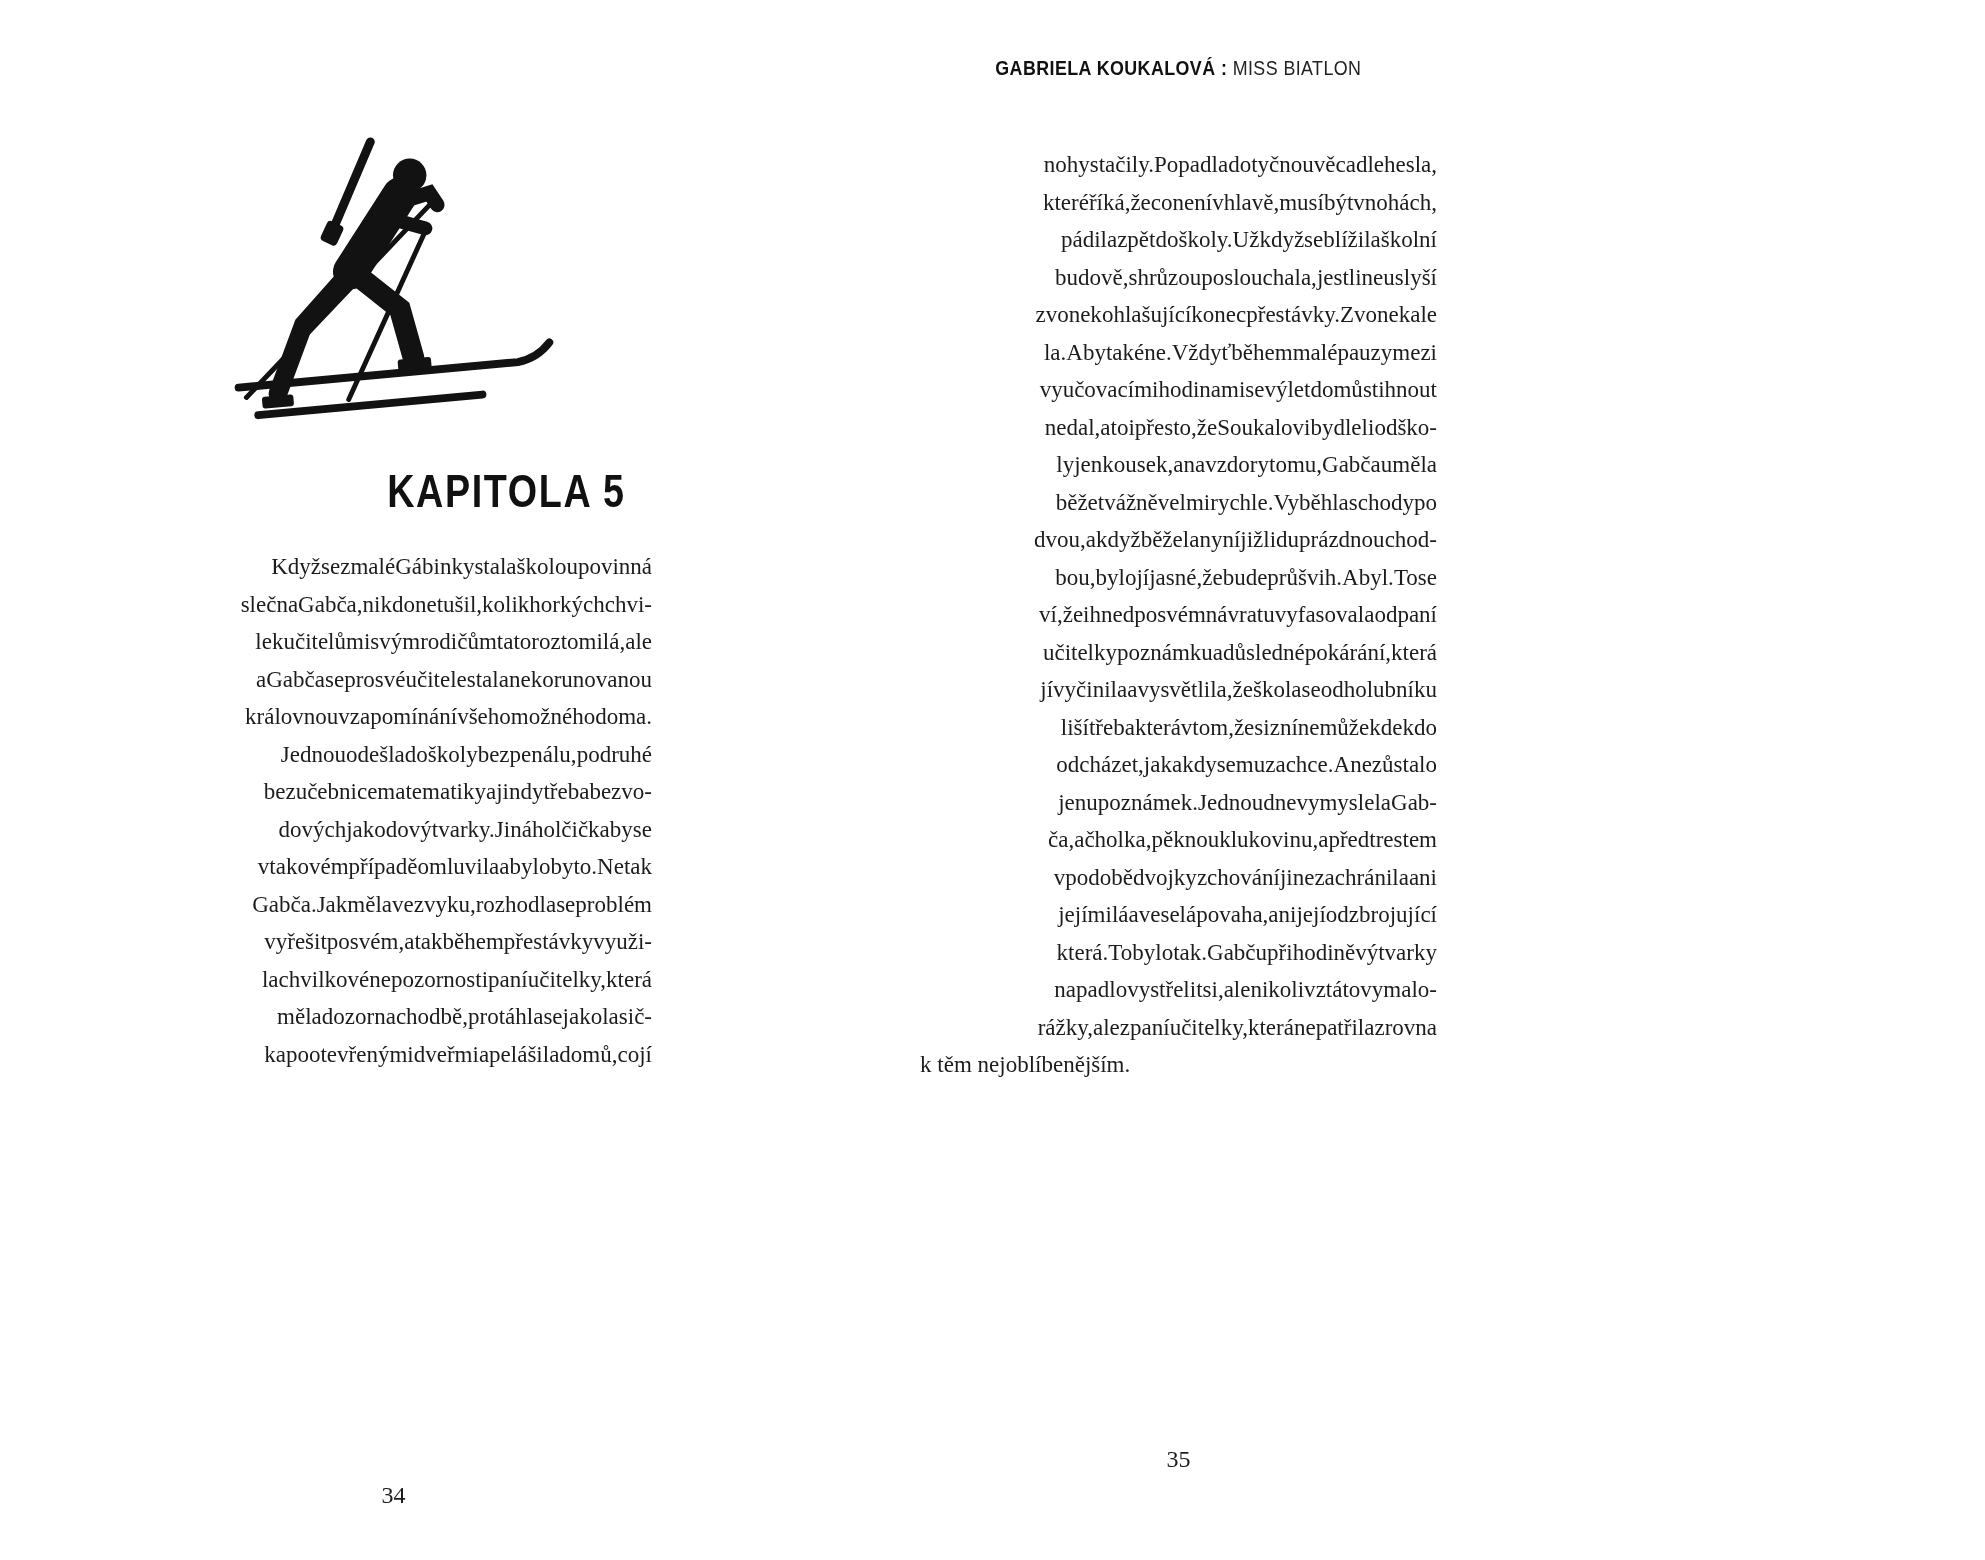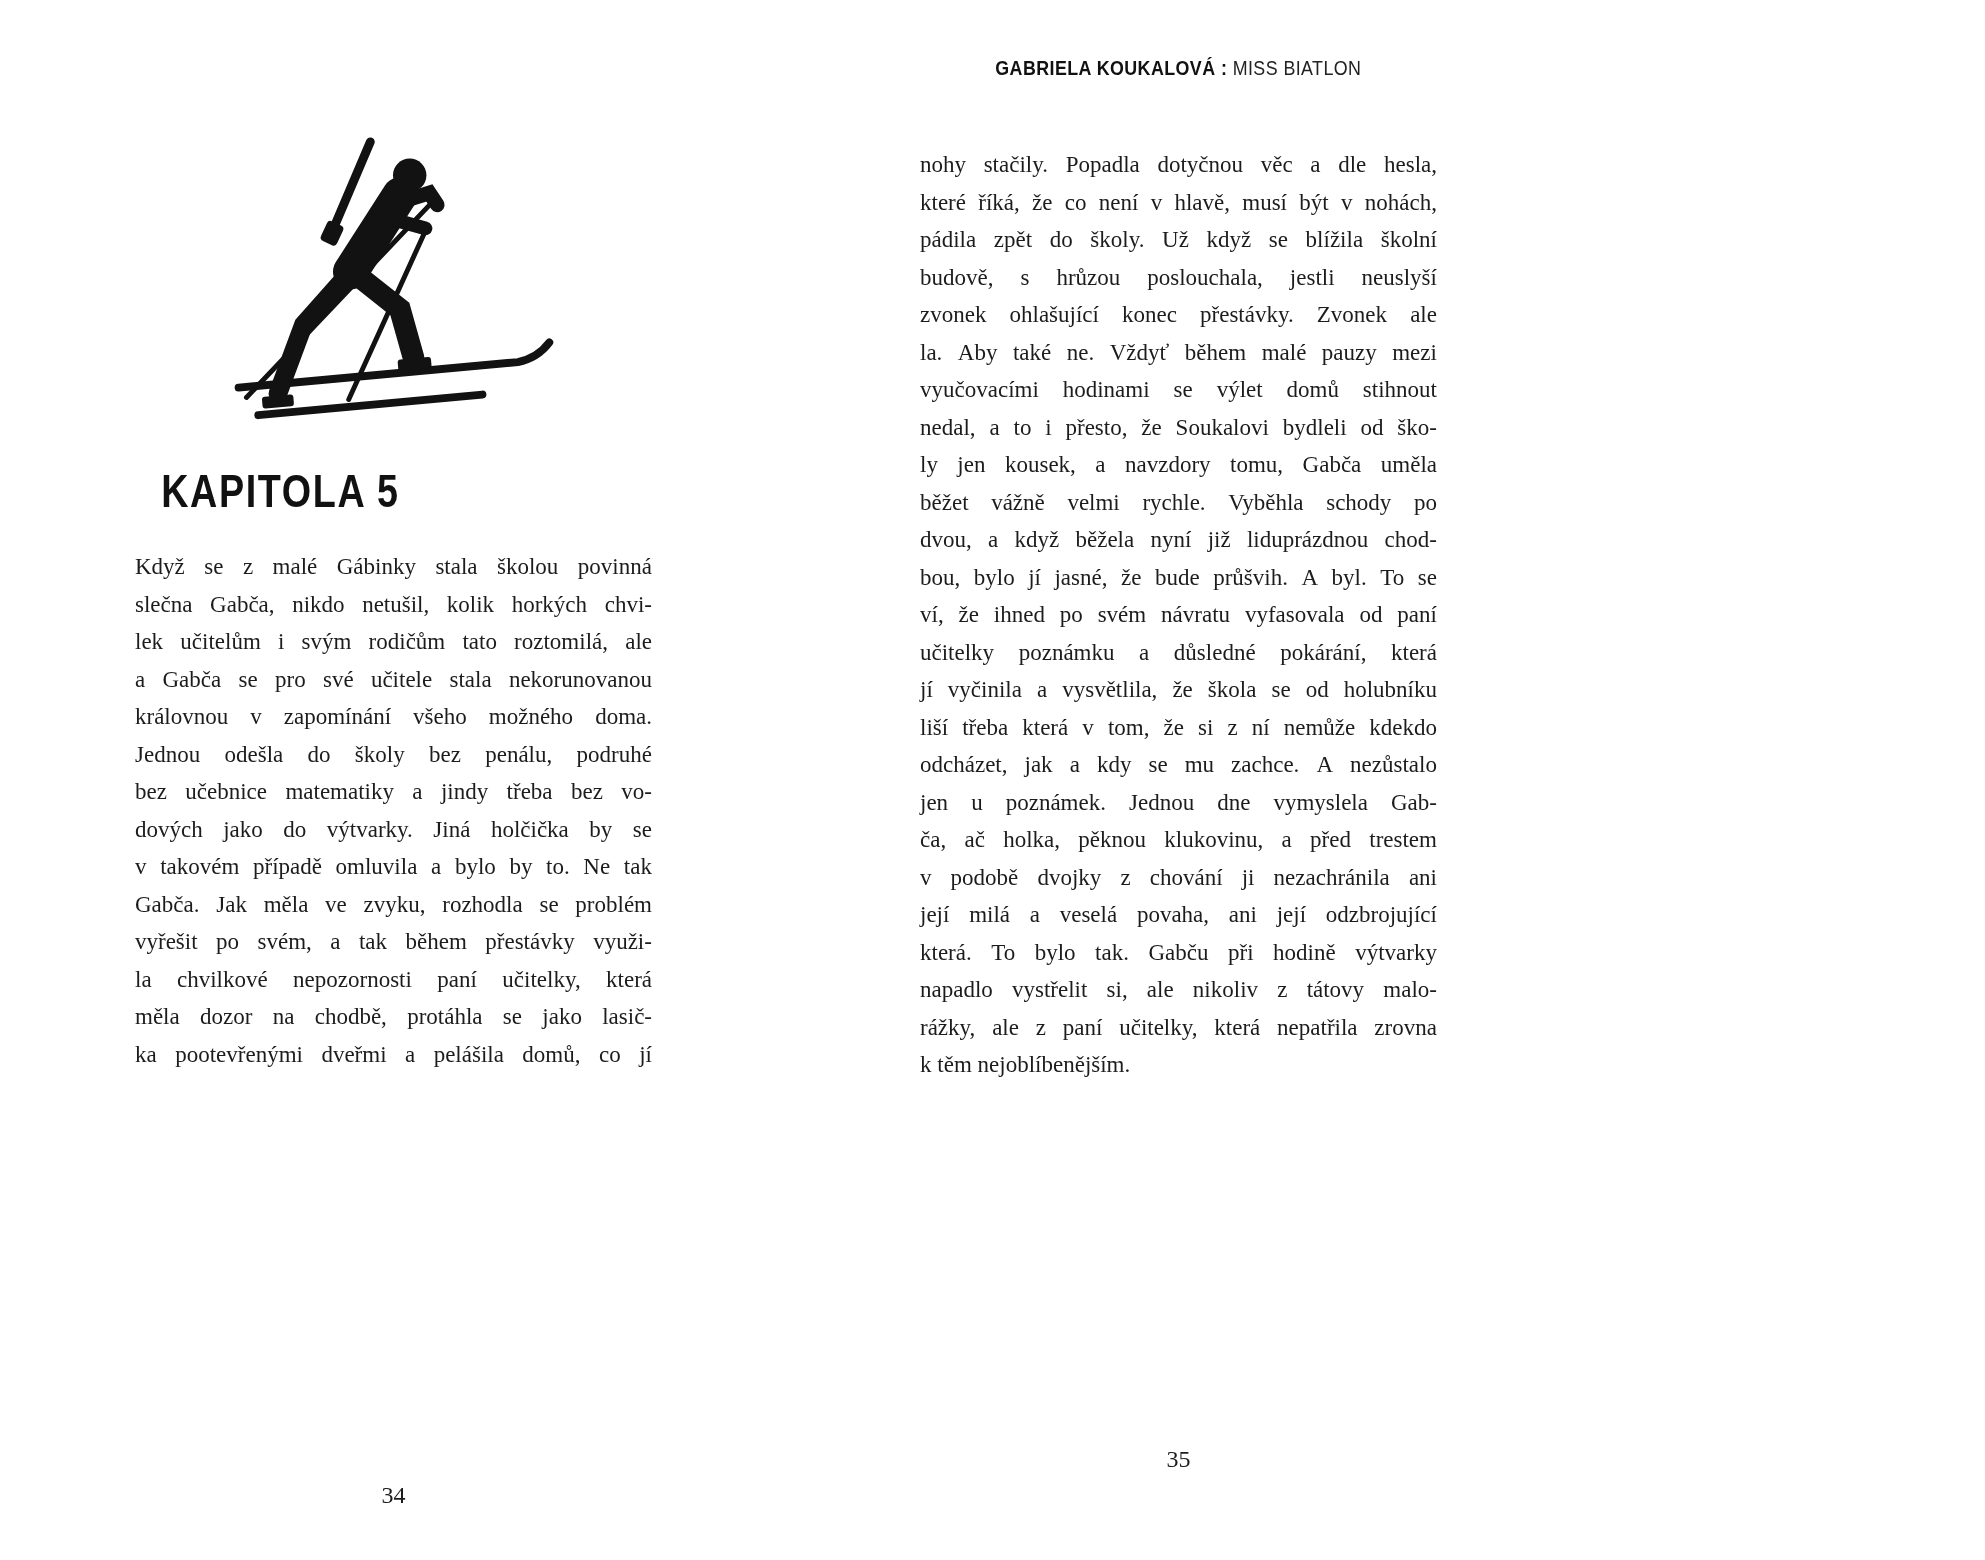--- a/index.html
+++ b/index.html
@@ -30,21 +30,21 @@
     transform-origin: center;
   }
   .running-header .author { font-weight: 700; color: #111; }
   .running-header .sep    { font-weight: 700; white-space: pre; color: #111; }
   .running-header .title  { font-weight: 400; color: #222; }
 
   
   .chapter-title {
     position: absolute;
     left: 135px; top: 464px; width: 517px;
-    text-align: left;
+    text-align: right;
     font-family: "Liberation Sans", sans-serif;
     font-weight: 700;
     font-size: 46px;
     letter-spacing: 2px;
     color: #111;
   }
   .chapter-title .condense {
     display: inline-block;
     transform: scaleX(0.82);
     transform-origin: center;
@@ -54,21 +54,21 @@
   .body-text {
     position: absolute;
     width: 517px;
     font-size: 23px;
     color: #1c1c1c;
   }
   .body-text.left  { left: 135px; top: 548px; }
   .body-text.right { left: 920px; top: 146px; }
   .line {
     display: flex;
-    justify-content: space-between;
+    justify-content: flex-end;
     height: 37.5px;
     line-height: 37.5px;
     white-space: nowrap;
   }
   .line > span { flex: 0 0 auto; }
   .line.end { justify-content: flex-start; gap: 5.8px; }
 
   
   .page-number {
     position: absolute;

